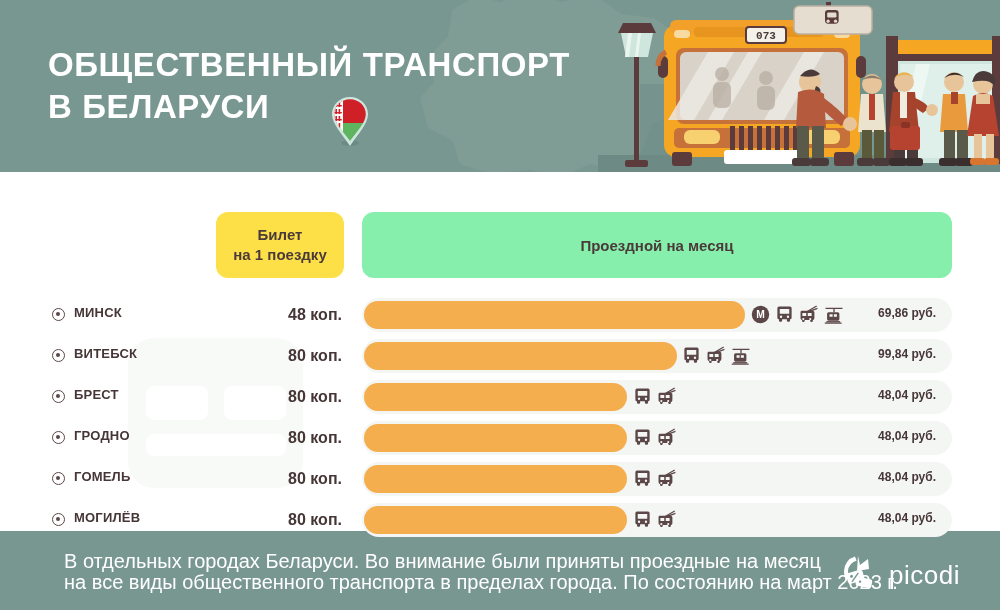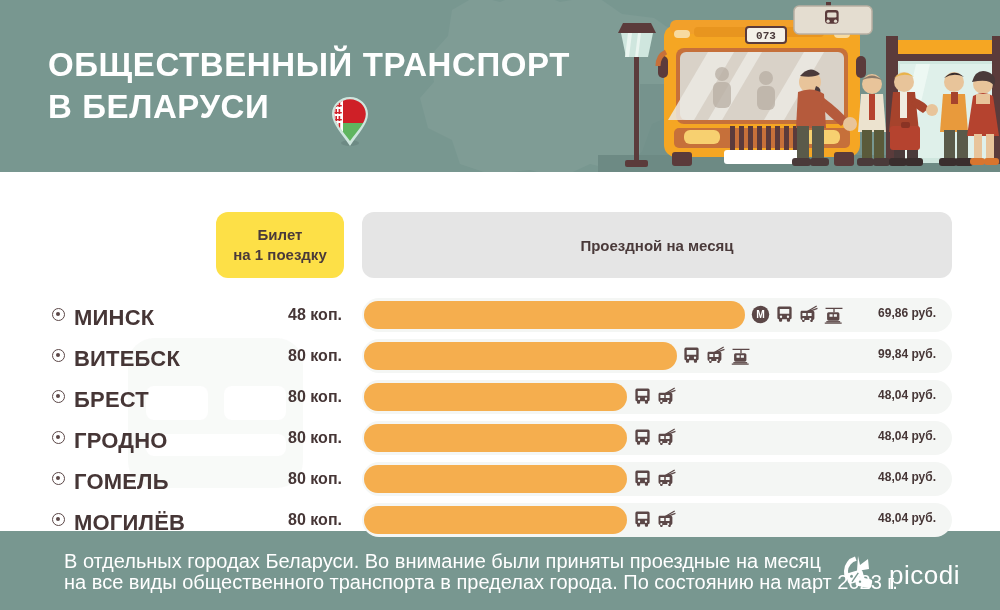--- a/index.html
+++ b/index.html
@@ -32,42 +32,42 @@
   
   .pill-head-1 {
     position: absolute; left: 216px; top: 212px; width: 128px; height: 66px;
     background: #fde047; border-radius: 12px;
     display: flex; align-items: center; justify-content: center;
     text-align: center; color: #4a3a3a; font-size: 15px; font-weight: bold;
     line-height: 20px; white-space: pre-line;
   }
   .pill-head-2 {
     position: absolute; left: 362px; top: 212px; width: 590px; height: 66px;
-    background: #e5e5e5; border-radius: 12px;
+    background: #86efac; border-radius: 12px;
     display: flex; align-items: center; justify-content: center;
     color: #4a3a3a; font-size: 15px; font-weight: bold;
   }
 
   
   .watermark { position:absolute; left: 98px; top: 330px; width: 235px; height: 175px; opacity: .55; z-index:0; }
 
   
   .rows { position: absolute; left: 0; top: 298px; width: 1000px; z-index: 2; }
   .row { position: relative; height: 34px; margin-bottom: 7px; }
   .bullet {
     position: absolute; left: 52px; top: 10px; width: 13px; height: 13px;
     border: 1.6px solid #5b4747; border-radius: 50%;
   }
   .bullet::after {
     content:""; position:absolute; left: 2.7px; top: 2.7px;
     width: 4.4px; height: 4.4px; border-radius:50%; background: #5b4747;
   }
   .city {
     position: absolute; left: 74px; top: 7px;
-    font-size: 22px; font-weight: bold; color: #463636;
+    font-size: 13px; font-weight: bold; color: #463636;
     text-transform: uppercase; letter-spacing: .2px;
   }
   .kop {
     position: absolute; left: 246px; top: 8px; width: 96px; text-align: right;
     font-size: 16px; font-weight: bold; color: #463636;
   }
   .track {
     position: absolute; left: 362px; top: 0; width: 590px; height: 34px;
     background: #f4f6f4; border-radius: 17px;
   }

